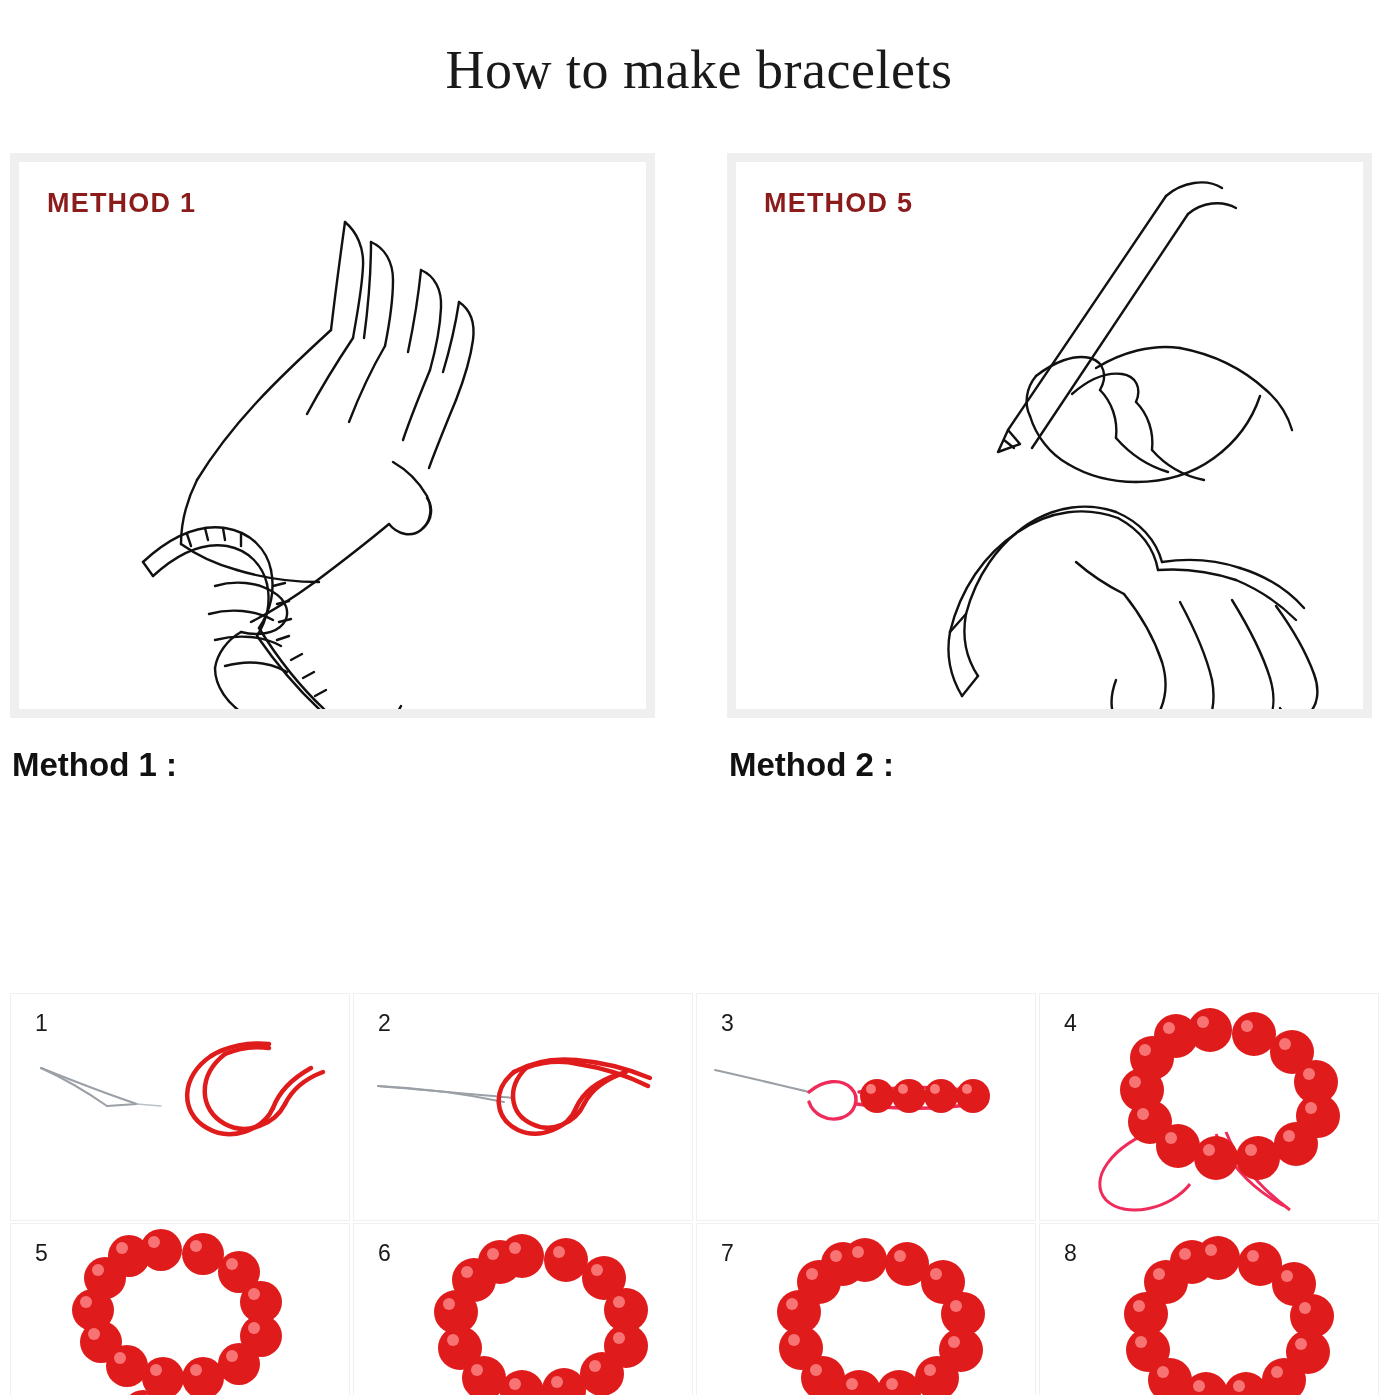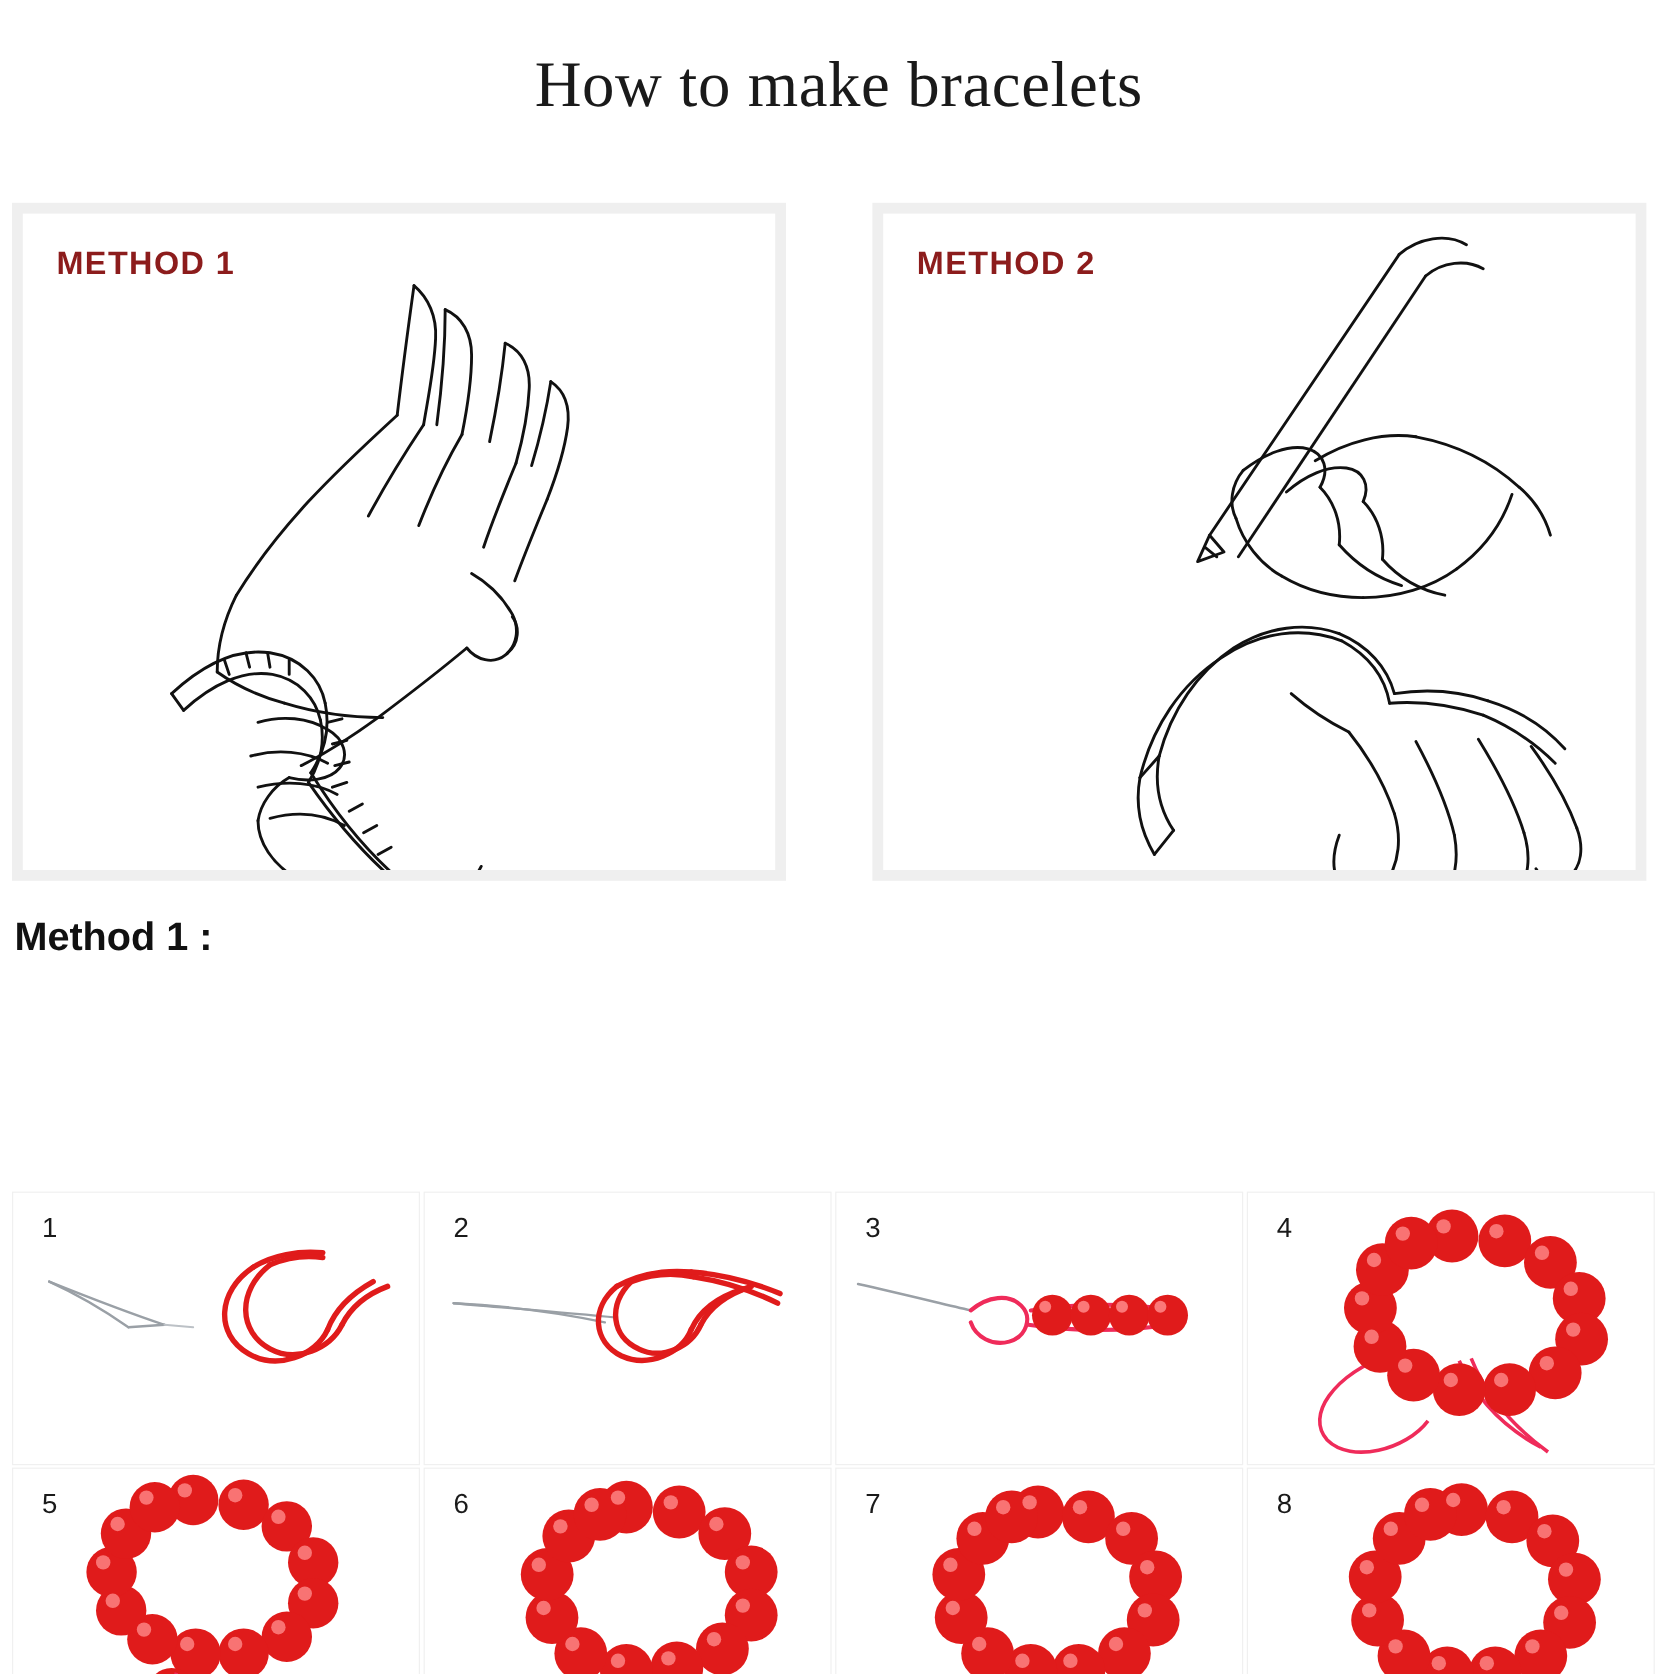--- a/index.html
+++ b/index.html
@@ -47,21 +47,20 @@
     position: relative;
   }
   .method-figure {
     width: 645px;
     height: 565px;
     border: 9px solid #efefef;
     box-sizing: border-box;
     background: #ffffff;
     position: relative;
     overflow: hidden;
-    margin-top: 16px;
   }
   .method-tag {
     position: absolute;
     top: 26px;
     left: 28px;
     font-size: 27px;
     font-weight: bold;
     letter-spacing: 1.2px;
     color: #8c1c1c;
     z-index: 5;
@@ -176,21 +175,21 @@
             <path d="M228 554 C258 570 296 578 332 576"></path>
             <path d="M332 576 C356 572 374 560 382 544"></path>
           </g>
         </svg>
       </div>
       <div class="method-heading">Method 1 :</div>
     </div>
 
     <div class="method-col">
       <div class="method-figure">
-        <span class="method-tag">METHOD 2</span>
+        <span class="method-tag">METHOD 5</span>
         <svg width="627" height="547" viewBox="0 0 627 547">
           <g fill="none" stroke="#111111" stroke-width="2.4" stroke-linecap="round" stroke-linejoin="round">
 
             <path d="M272 268 L430 34"></path>
             <path d="M296 286 L452 52"></path>
             <path d="M430 34 C446 20 470 16 486 26"></path>
             <path d="M452 52 C466 40 486 38 500 46"></path>
 
             <path d="M272 268 L262 290 L284 282 Z"></path>
             <path d="M268 278 L278 286"></path>
@@ -234,20 +233,21 @@
             <path d="M496 438 C512 464 526 490 534 516"></path>
             <path d="M534 516 C540 536 538 554 528 566"></path>
             <path d="M528 566 C516 576 502 572 496 560"></path>
             <path d="M540 444 C556 466 570 490 578 512"></path>
             <path d="M578 512 C584 528 582 544 572 552"></path>
             <path d="M572 552 C562 560 550 556 544 546"></path>
             <path d="M340 400 C356 414 372 424 388 432"></path>
           </g>
         </svg>
       </div>
+      <div class="method-heading">Method 2 :</div>
     </div>
   </div>
 
   <div class="steps">
 
     <div class="step">
       <span class="step-num">1</span>
       <svg width="340" height="228" viewBox="0 0 340 228">
         <g fill="none" stroke-linecap="round">
           <path d="M30 74 C60 86 96 100 126 110" stroke="#9aa0a6" stroke-width="2"></path>

